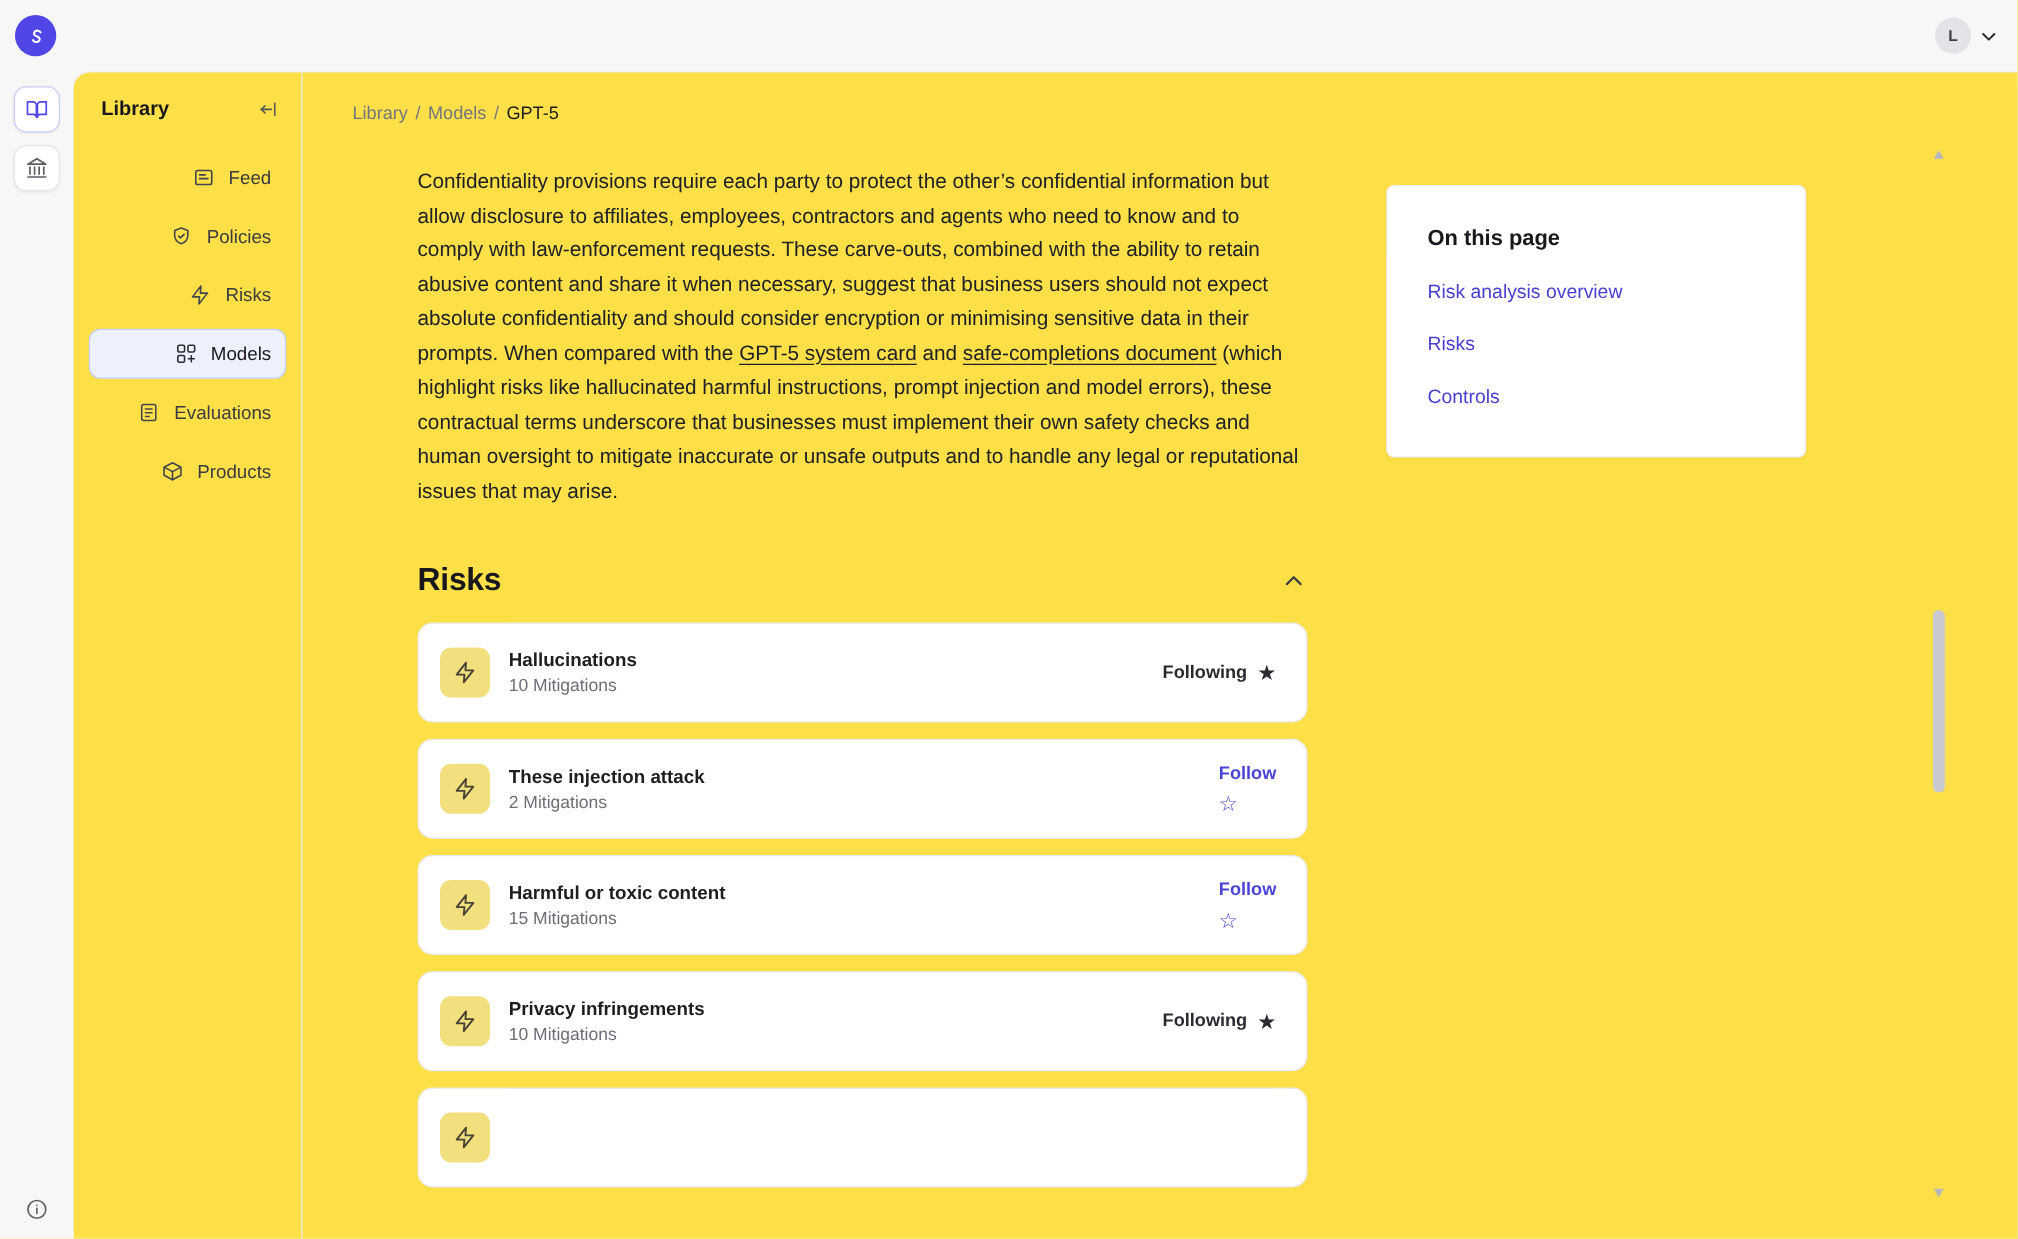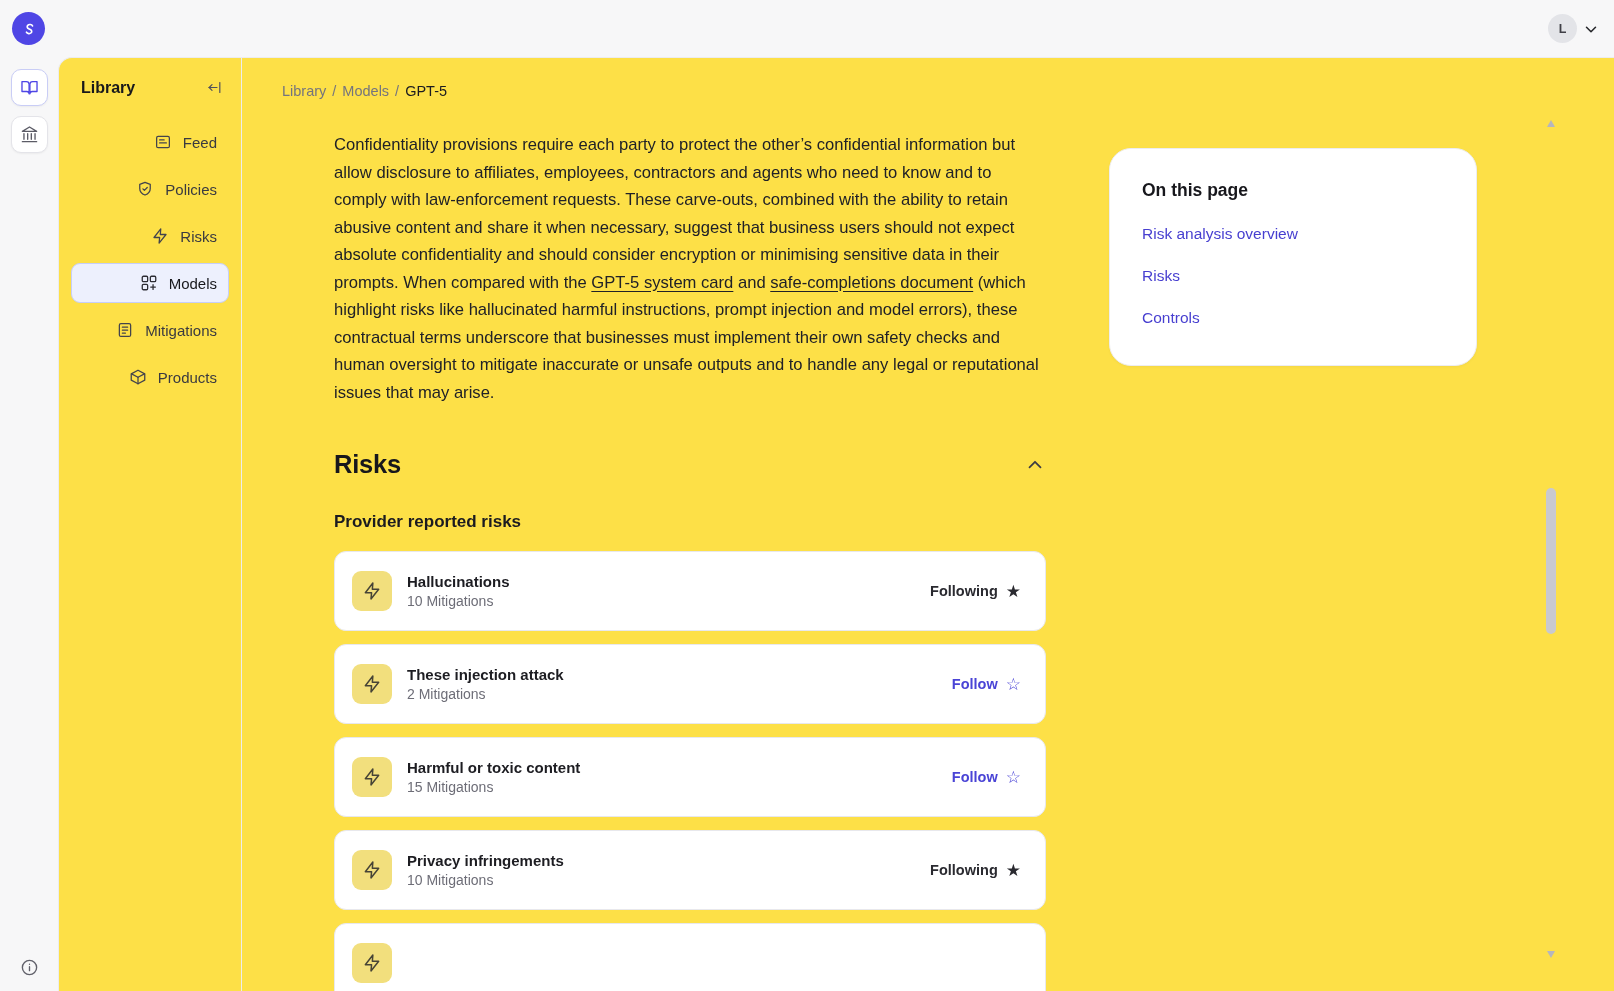--- a/index.html
+++ b/index.html
@@ -56,26 +56,26 @@
   .chevron-btn { background: none; border: none; color: #3c3c43; display: flex; cursor: pointer; }
   .group-subtitle { margin-top: 33px; font-size: 17px; font-weight: 700; color: #1b1b20; }
 
   .risk-cards { margin-top: 19px; }
   .risk-card { display: flex; align-items: center; border: 1px solid #e8e8ec; border-radius: 12px; padding: 0 24px 0 17px; height: 80px; margin-bottom: 13px; background: #fff; cursor: pointer; }
   .risk-icon { width: 40px; height: 40px; flex: none; border-radius: 9px; background: #f2df7d; color: #474436; display: flex; align-items: center; justify-content: center; margin-right: 15px; }
   .risk-title { font-size: 15px; font-weight: 700; color: #1d1d22; }
   .risk-sub { font-size: 14px; color: #6d6d77; margin-top: 3px; }
   .follow-btn { margin-left: auto; display: flex; align-items: flex-start; gap: 8px; background: none; border: none; font-size: 14.5px; font-family: inherit; cursor: pointer; font-weight: bold; }
   .follow-btn.following { color: #2a2a30; }
-  .follow-btn.follow { color: #4a44d6; }
+  .follow-btn.follow { color: #4a44d6; flex-direction: column; }
   .star { font-size: 17px; line-height: 1; }
   .risk-card.partial { margin-bottom: 0; }
 
   
-  .toc-card { width: 368px; flex: none; margin-left: 63px; margin-top: 17px; border: 1px solid #ededf0; border-radius: 22px; padding: 31px 32px 38px; background: #fff; box-shadow: 0 1px 3px rgba(20,20,30,0.04); }
+  .toc-card { width: 336px; flex: none; margin-left: 63px; margin-top: 17px; border: 1px solid #ededf0; border-radius: 6px; padding: 31px 32px 38px; background: #fff; box-shadow: 0 1px 3px rgba(20,20,30,0.04); }
   .toc-title { font-size: 17.5px; font-weight: 700; color: #17171c; }
   .toc-link { display: block; margin-top: 24px; color: #473fd0; font-size: 15.5px; text-decoration: none; cursor: pointer; }
 
   
   .scrollbar { position: fixed; top: 120px; bottom: 33px; right: 57px; width: 11px; }
   .scroll-arrow { position: absolute; left: 1px; width: 0; height: 0; border-left: 4.5px solid transparent; border-right: 4.5px solid transparent; cursor: pointer; }
   .scroll-arrow.up { top: 0; border-bottom: 7px solid #b6b6bd; }
   .scroll-arrow.down { bottom: 0; border-top: 7px solid #b6b6bd; }
   .scroll-thumb { position: absolute; left: 0; top: 368px; height: 146px; width: 10px; border-radius: 5px; background: #c9c9cf; cursor: grab; }
 
@@ -184,21 +184,21 @@
           </span>
           <span>Models</span>
         </div>
         <div class="nav-item">
           <span class="nav-icon">
             <svg width="18" height="18" viewBox="0 0 24 24" fill="none" stroke="currentColor" stroke-width="1.7" stroke-linecap="round" stroke-linejoin="round">
               <rect x="4.5" y="3.5" width="15" height="17" rx="2"></rect>
               <path d="M8.5 8.2h7M8.5 12.2h7M8.5 16.2h4"></path>
             </svg>
           </span>
-          <span>Mitigations</span>
+          <span>Evaluations</span>
         </div>
         <div class="nav-item">
           <span class="nav-icon">
             <svg width="18" height="18" viewBox="0 0 24 24" fill="none" stroke="currentColor" stroke-width="1.7" stroke-linecap="round" stroke-linejoin="round">
               <path d="M21 16.2V7.8L12 3 3 7.8v8.4L12 21l9-4.8z"></path>
               <path d="M3.4 7.9 12 12.4l8.6-4.5"></path>
               <path d="M12 21v-8.6"></path>
             </svg>
           </span>
           <span>Products</span>
@@ -223,21 +223,20 @@
 
           <div class="section-header">
             <h2 class="section-title">Risks</h2>
             <button class="chevron-btn">
               <svg width="22" height="22" viewBox="0 0 24 24" fill="none" stroke="currentColor" stroke-width="1.9" stroke-linecap="round" stroke-linejoin="round">
                 <polyline points="6 14.5 12 8.5 18 14.5"></polyline>
               </svg>
             </button>
           </div>
 
-          <h3 class="group-subtitle">Provider reported risks</h3>
 
           <div class="risk-cards">
 
             <div class="risk-card">
               <div class="risk-icon">
                 <svg width="20" height="20" viewBox="0 0 24 24" fill="none" stroke="currentColor" stroke-width="1.8" stroke-linejoin="round">
                   <polygon points="13 2.5 4 14 11.5 14 10.8 21.5 20 10 12.4 10 13 2.5"></polygon>
                 </svg>
               </div>
               <div class="risk-info">

